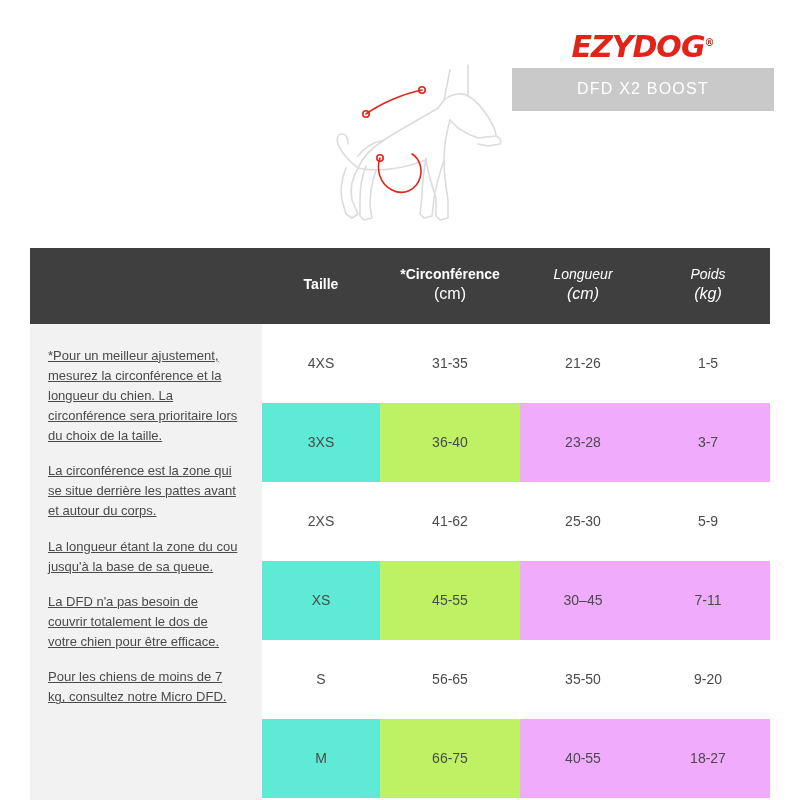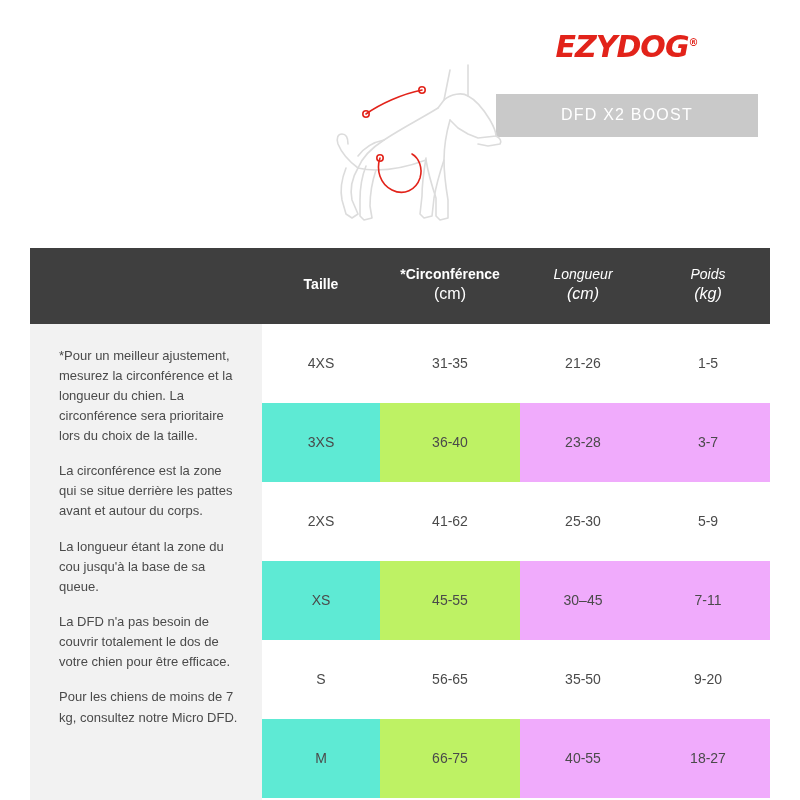--- a/index.html
+++ b/index.html
@@ -13,21 +13,21 @@
     font-family: "Liberation Sans", sans-serif;
     color: #4a4a4a;
     position: relative;
     overflow: hidden;
   }
 
   
   .brand-block {
     position: absolute;
     top: 24px;
-    right: 42px;
+    right: 26px;
     width: 262px;
   }
   .brand-logo-row {
     height: 44px;
     display: flex;
     align-items: center;
     justify-content: center;
   }
   .brand-logo {
     font-family: "DejaVu Sans", sans-serif;
@@ -46,21 +46,20 @@
     letter-spacing: 0;
   }
   .brand-bar {
     background: #c9c9c9;
     color: #ffffff;
     text-align: center;
     font-size: 16px;
     letter-spacing: 1.2px;
     padding: 12px 0 13px 0;
     font-family: "Liberation Sans", sans-serif;
-    margin-top: 26px;
   }
 
   
   .dog-art {
     position: absolute;
     top: 48px;
     left: 318px;
     width: 200px;
     height: 185px;
   }
@@ -103,21 +102,22 @@
 
   .notes-cell {
     background: #f2f2f2;
     vertical-align: top;
     padding: 22px 22px 22px 18px;
     font-size: 13px;
     line-height: 1.55;
     color: #4a4a4a;
   }
   .notes-cell p {
-    margin: 0 0 15px 11px;
+    margin: 0 0 15px 0;
+    text-decoration: underline;
   }
   .notes-cell p:last-child { margin-bottom: 0; }
 
   .sizing-table td.data {
     text-align: center;
     font-size: 14px;
     color: #4a4a4a;
     padding: 16px 2px;
     height: 47px;
   }

